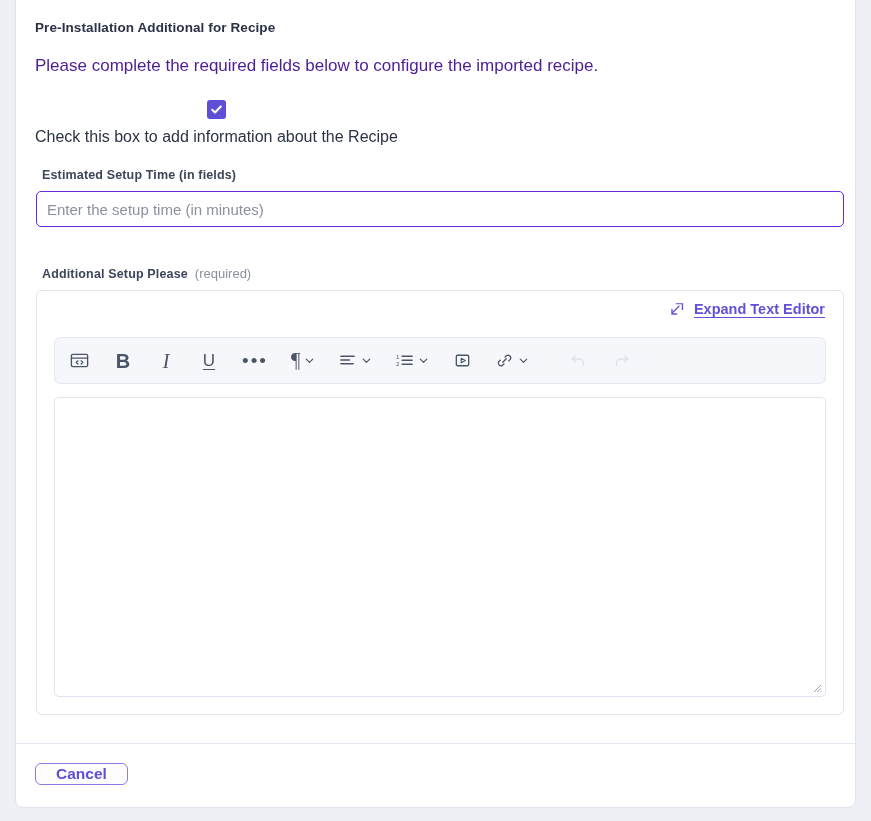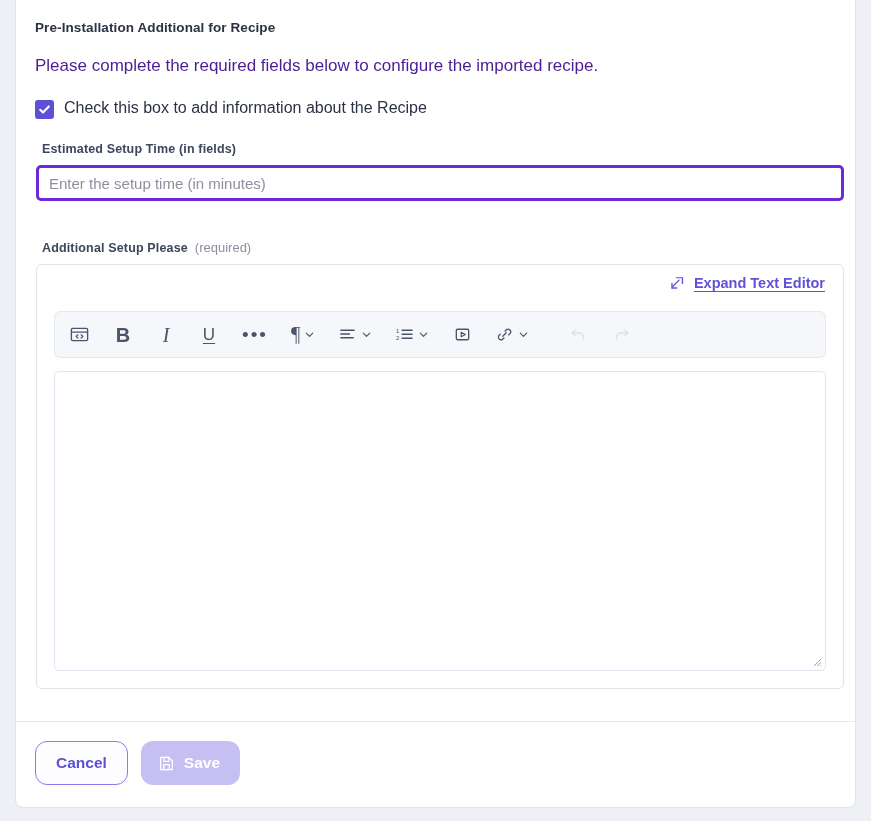--- a/index.html
+++ b/index.html
@@ -44,25 +44,26 @@
   }
   .panel-desc {
     font-size: 17px;
     color: #4c1d95;
     margin: 21px 0 0 0;
   }
 
   
   .check-row {
     display: flex;
-    align-items: flex-start;
+    align-items: center;
     margin-top: 24px;
     gap: 10px;
     width: fit-content;
     cursor: pointer;
+    flex-direction: column;
   }
   .checkbox {
     width: 19px;
     height: 19px;
     border-radius: 3px;
     background: #5d4fd6;
     display: flex;
     align-items: center;
     justify-content: center;
     flex: 0 0 auto;
@@ -98,21 +99,21 @@
     display: block;
     width: 808px;
     height: 36px;
     margin-top: 9px;
     margin-left: 0;
     padding: 0 10px;
     font-family: "Liberation Sans", sans-serif;
     font-size: 15px;
     color: #2c3246;
     background: #fff;
-    border: 3px solid #6d28d9;
+    border: 1px solid #6d28d9;
     border-radius: 5px;
     outline: none;
   }
   .text-input::placeholder { color: #8c909f; }
 
   
   .editor-wrap {
     margin-top: 9px;
     width: 808px;
     border: 1px solid #dfe3ec;
@@ -228,22 +229,22 @@
     border-top: 1px solid #e6e9f1;
     padding: 19px 19px 22px 19px;
     display: flex;
     align-items: center;
     gap: 13px;
   }
   .btn {
     font-family: "Liberation Sans", sans-serif;
     font-size: 15.5px;
     font-weight: bold;
-    border-radius: 12px;
-    height: 44px;
+    border-radius: 6px;
+    height: 22px;
     display: inline-flex;
     align-items: center;
     justify-content: center;
     gap: 9px;
     cursor: pointer;
   }
   .btn-cancel {
     padding: 0 20px;
     background: #fdfdff;
     color: #5d4fd6;
@@ -419,23 +420,15 @@
         </div>
 
       </div>
     </div>
   </div>
 
   <div class="card-footer">
     <button class="btn btn-cancel">
       <span>Cancel</span>
     </button>
-    <button class="btn btn-save">
-      <svg width="17" height="17" viewBox="0 0 18 18" fill="none">
-        <path d="M2.8 2.6 H11.4 L15.2 6.4 V15.4 H2.8 Z" stroke="#ffffff" stroke-width="1.4" stroke-linejoin="round" fill="none"></path>
-        <rect x="6.2" y="2.6" width="5.2" height="4.2" stroke="#ffffff" stroke-width="1.3" fill="none"></rect>
-        <rect x="6" y="10.2" width="6" height="5.2" stroke="#ffffff" stroke-width="1.3" fill="none"></rect>
-      </svg>
-      <span>Save</span>
-    </button>
   </div>
 
 </div>
 
 </body></html>

